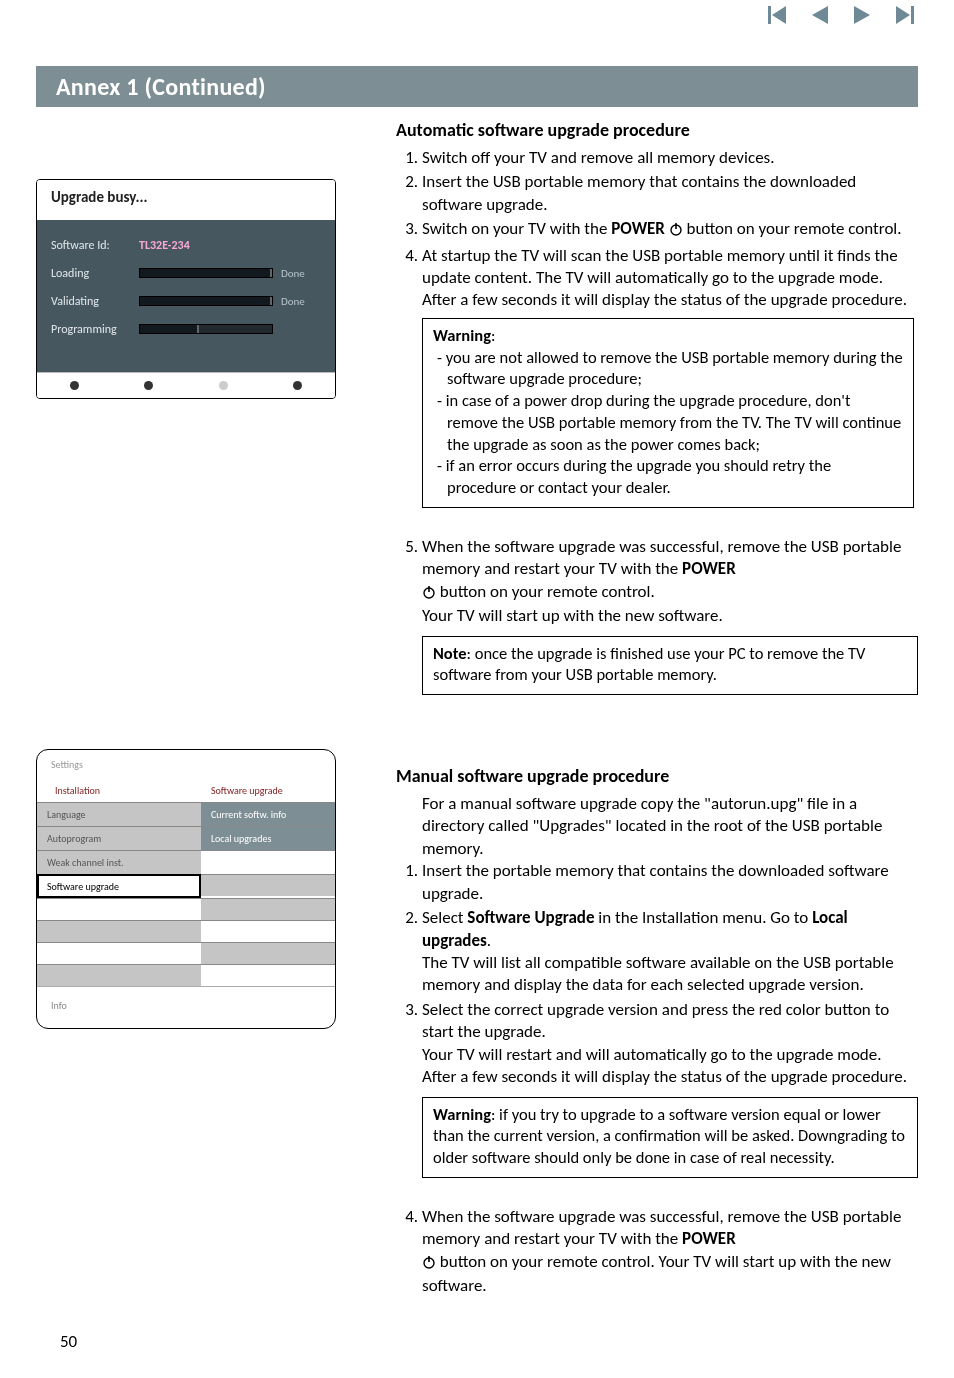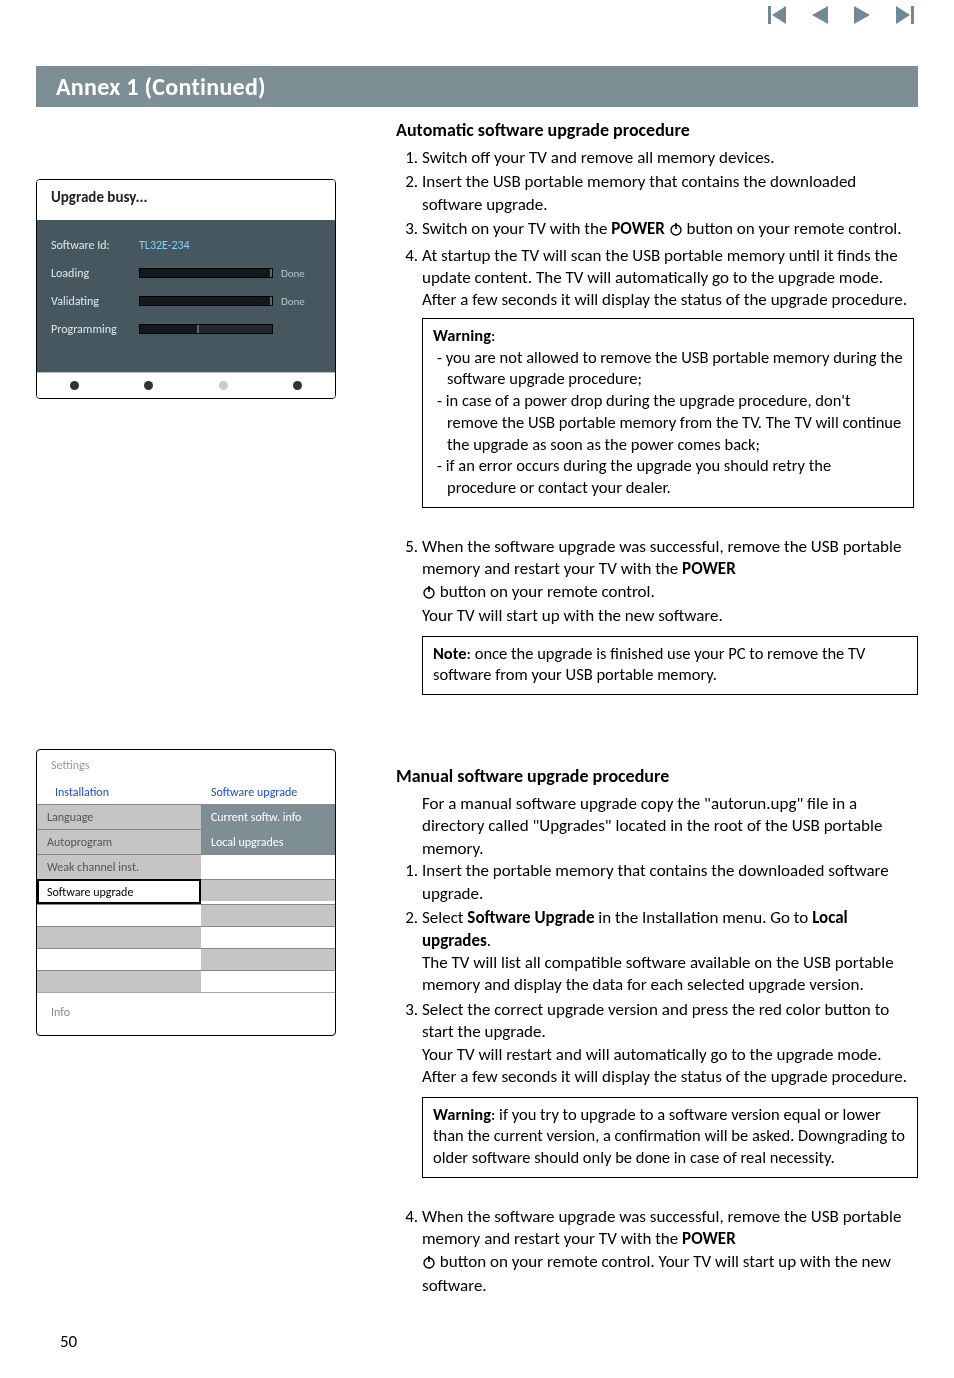--- a/index.html
+++ b/index.html
@@ -71,21 +71,21 @@
       color: #222;
     }
     .app-panel .body {
       background: #465760;
       color: #d8e0e4;
       padding: 18px 14px 10px 14px;
       font-size: 12px;
     }
     .row { display: grid; grid-template-columns: 80px 1fr 40px; align-items: center; gap: 8px; margin-bottom: 14px; }
     .row .lab { color: #e0e6ea; }
-    .row .val { color: #7dd3fc; }
+    .row .val { color: #f9a8d4; font-weight: bold; }
     .bar {
       height: 10px;
       background: #222a30;
       border: 1px solid #000;
       position: relative;
     }
     .bar .fill {
       position: absolute; top:0; left:0; bottom:0;
       background: #121a20;
       border-right: 2px solid #666;
@@ -98,38 +98,38 @@
       justify-content: space-around;
       padding: 8px 0;
     }
     .dot { width: 9px; height: 9px; border-radius: 50%; background: #333; }
     .dot.faint { background: #ccc; }
 
     
     .settings-panel {
       width: 300px;
       border: 1px solid #000;
-      border-radius: 4px;
+      border-radius: 12px;
       overflow: hidden;
-      font-size: 12px;
+      font-size: 10px;
       margin-top: 320px;
     }
     .settings-panel .title {
       color: #999; padding: 8px 14px; font-weight: 500;
     }
     .settings-grid {
       display: grid;
       grid-template-columns: 55% 45%;
     }
     .cell {
       padding: 5px 10px;
       border-top: 1px solid #888;
       white-space: nowrap;
     }
-    .cell.head { color: #1d4ed8; border-top: none; }
+    .cell.head { color: #7f1d1d; border-top: none; }
     .cell.grey { background: #c5c5c5; color: #555; }
     .cell.sel {
       background: #7d8e94; color: #fff;
     }
     .cell.hl {
       background: #fff; color: #000; font-weight: 500;
       outline: 2px solid #000; outline-offset: -2px;
     }
     .cell.blank { background: #c5c5c5; height: 22px; }
     .cell.blank2 { background: #fff; height: 22px; border-top:1px solid #888;}

